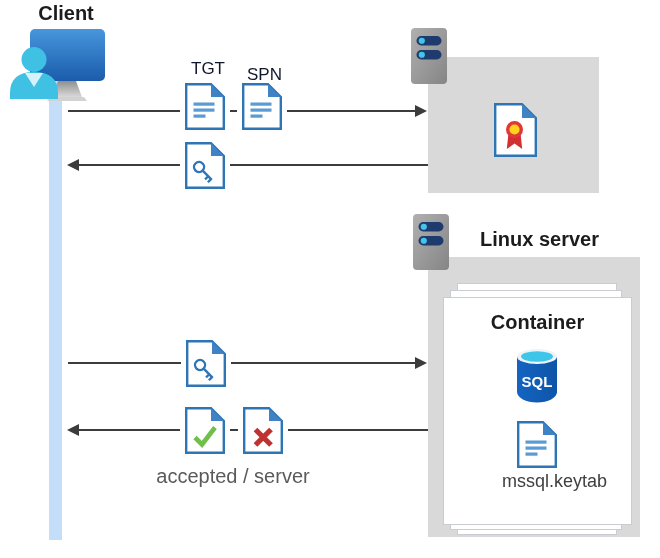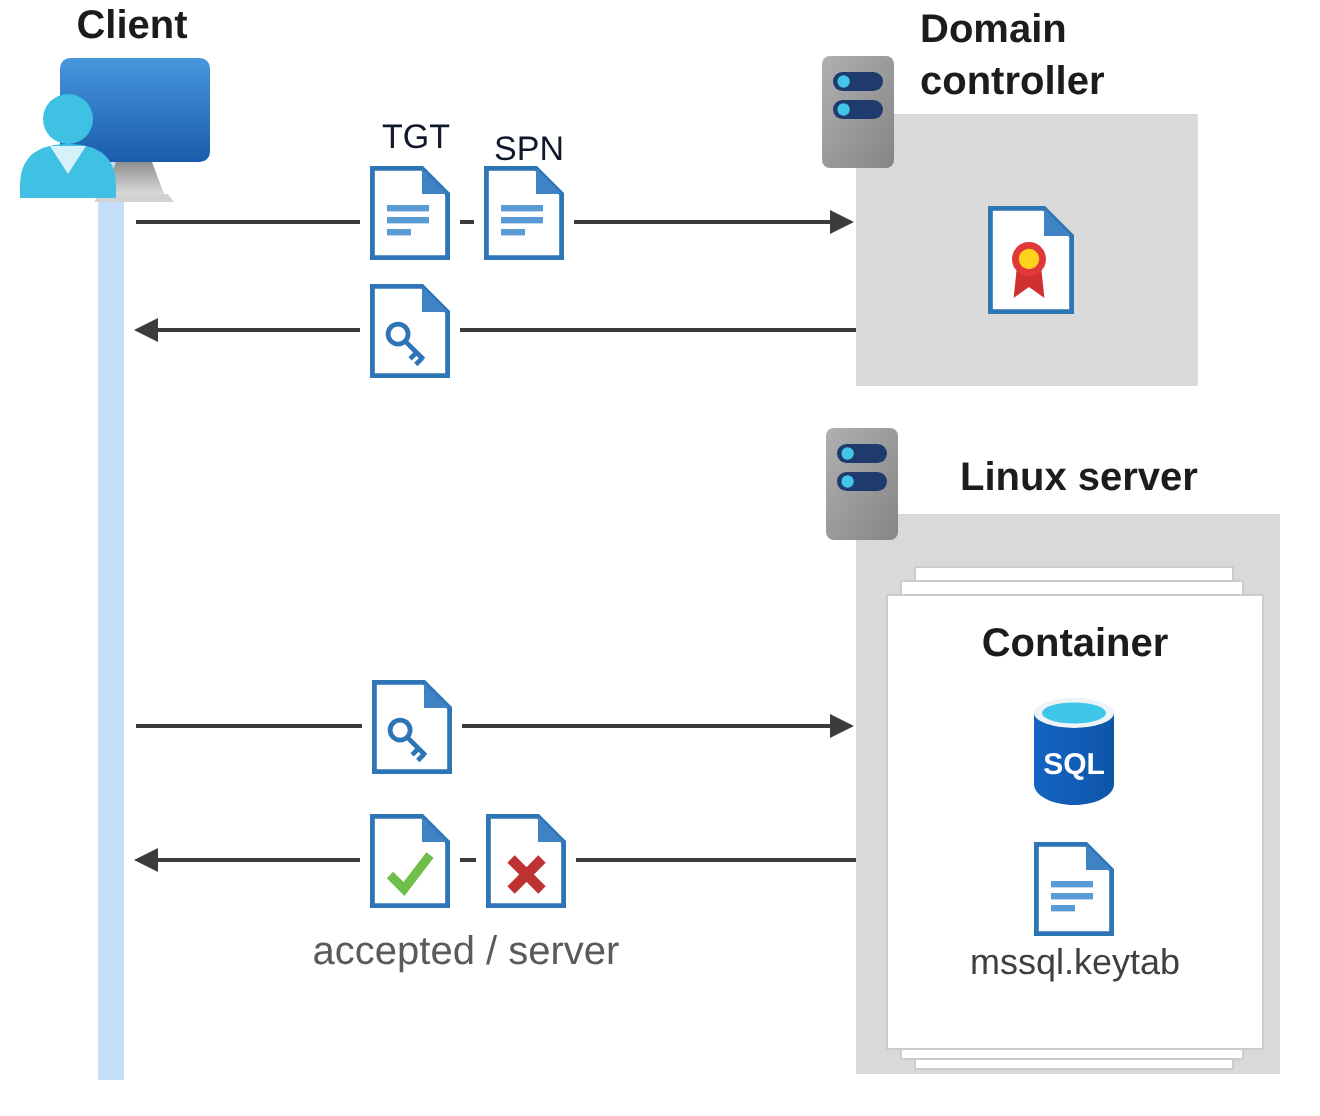--- a/index.html
+++ b/index.html
@@ -12,21 +12,21 @@
   .node-label{font-weight:bold;font-size:20px;color:#1c1c1c;z-index:6;line-height:26px;}
   .gray-box{background:#d9d9d9;z-index:1;}
   .page{background:#fff;border:1px solid #c9cdd2;z-index:2;box-sizing:border-box;}
   .arrow-line{height:2px;background:#3c3c3c;z-index:3;}
   .arrow-head{width:0;height:0;z-index:3;}
   .arrow-head.right{border-top:6px solid transparent;border-bottom:6px solid transparent;border-left:12px solid #3c3c3c;}
   .arrow-head.left{border-top:6px solid transparent;border-bottom:6px solid transparent;border-right:12px solid #3c3c3c;}
   .doc{z-index:4;background:#fff;box-shadow:0 0 0 5px #fff;line-height:0;}
   .flow-label{font-size:17px;color:#0f172a;text-align:right;z-index:5;}
   .caption{font-size:20px;color:#5a5a5a;text-align:center;z-index:5;}
-  .keytab-label{font-size:18px;color:#404040;text-align:center;z-index:5;}
+  .keytab-label{font-size:18px;color:#404040;text-align:center;z-index:5;margin-left:17px;}
   .container-label{font-weight:bold;font-size:20px;color:#1c1c1c;text-align:center;z-index:5;}
   .icon{z-index:5;line-height:0;}
   svg{display:block;}
 </style>
 </head>
 <body>
 
 <div id="stage">
 
   <svg width="0" height="0" style="position:absolute">
@@ -142,21 +142,20 @@
   <div class="abs gray-box" style="left:428px;top:57px;width:171px;height:136px;"></div>
   <div class="abs icon" style="left:410px;top:27px;">
     <svg width="38" height="58" viewBox="0 0 38 58">
       <rect x="1" y="1" width="36" height="56" rx="4" fill="url(#gsrv)"></rect>
       <rect x="6.5" y="9" width="25" height="9.5" rx="4.75" fill="#1f3a6c"></rect>
       <rect x="6.5" y="23" width="25" height="9.5" rx="4.75" fill="#1f3a6c"></rect>
       <circle cx="11.8" cy="13.75" r="3.1" fill="#42c5e8"></circle>
       <circle cx="11.8" cy="27.75" r="3.1" fill="#42c5e8"></circle>
     </svg>
   </div>
-  <div class="abs node-label" style="left:460px;top:2px;width:128px;">Domain controller</div>
   <div class="abs icon" style="left:494px;top:103px;">
     <svg width="43" height="54" viewBox="0 0 43 54">
       <path d="M1.2,1.2 H28 L41.8,15 V52.8 H1.2 Z" fill="#fff" stroke="#2e75b6" stroke-width="2.4"></path>
       <path d="M28,1.2 L41.8,15 H28 Z" fill="#3f83c5"></path>
       <path d="M14.5,30 L12.8,46 L20.5,40.5 L28.2,46 L26.5,30 Z" fill="#d03030"></path>
       <circle cx="20.5" cy="26.5" r="6.8" fill="#ffd21c" stroke="#e03838" stroke-width="3.4"></circle>
     </svg>
   </div>
 
   <div class="abs gray-box" style="left:428px;top:257px;width:212px;height:280px;"></div>

